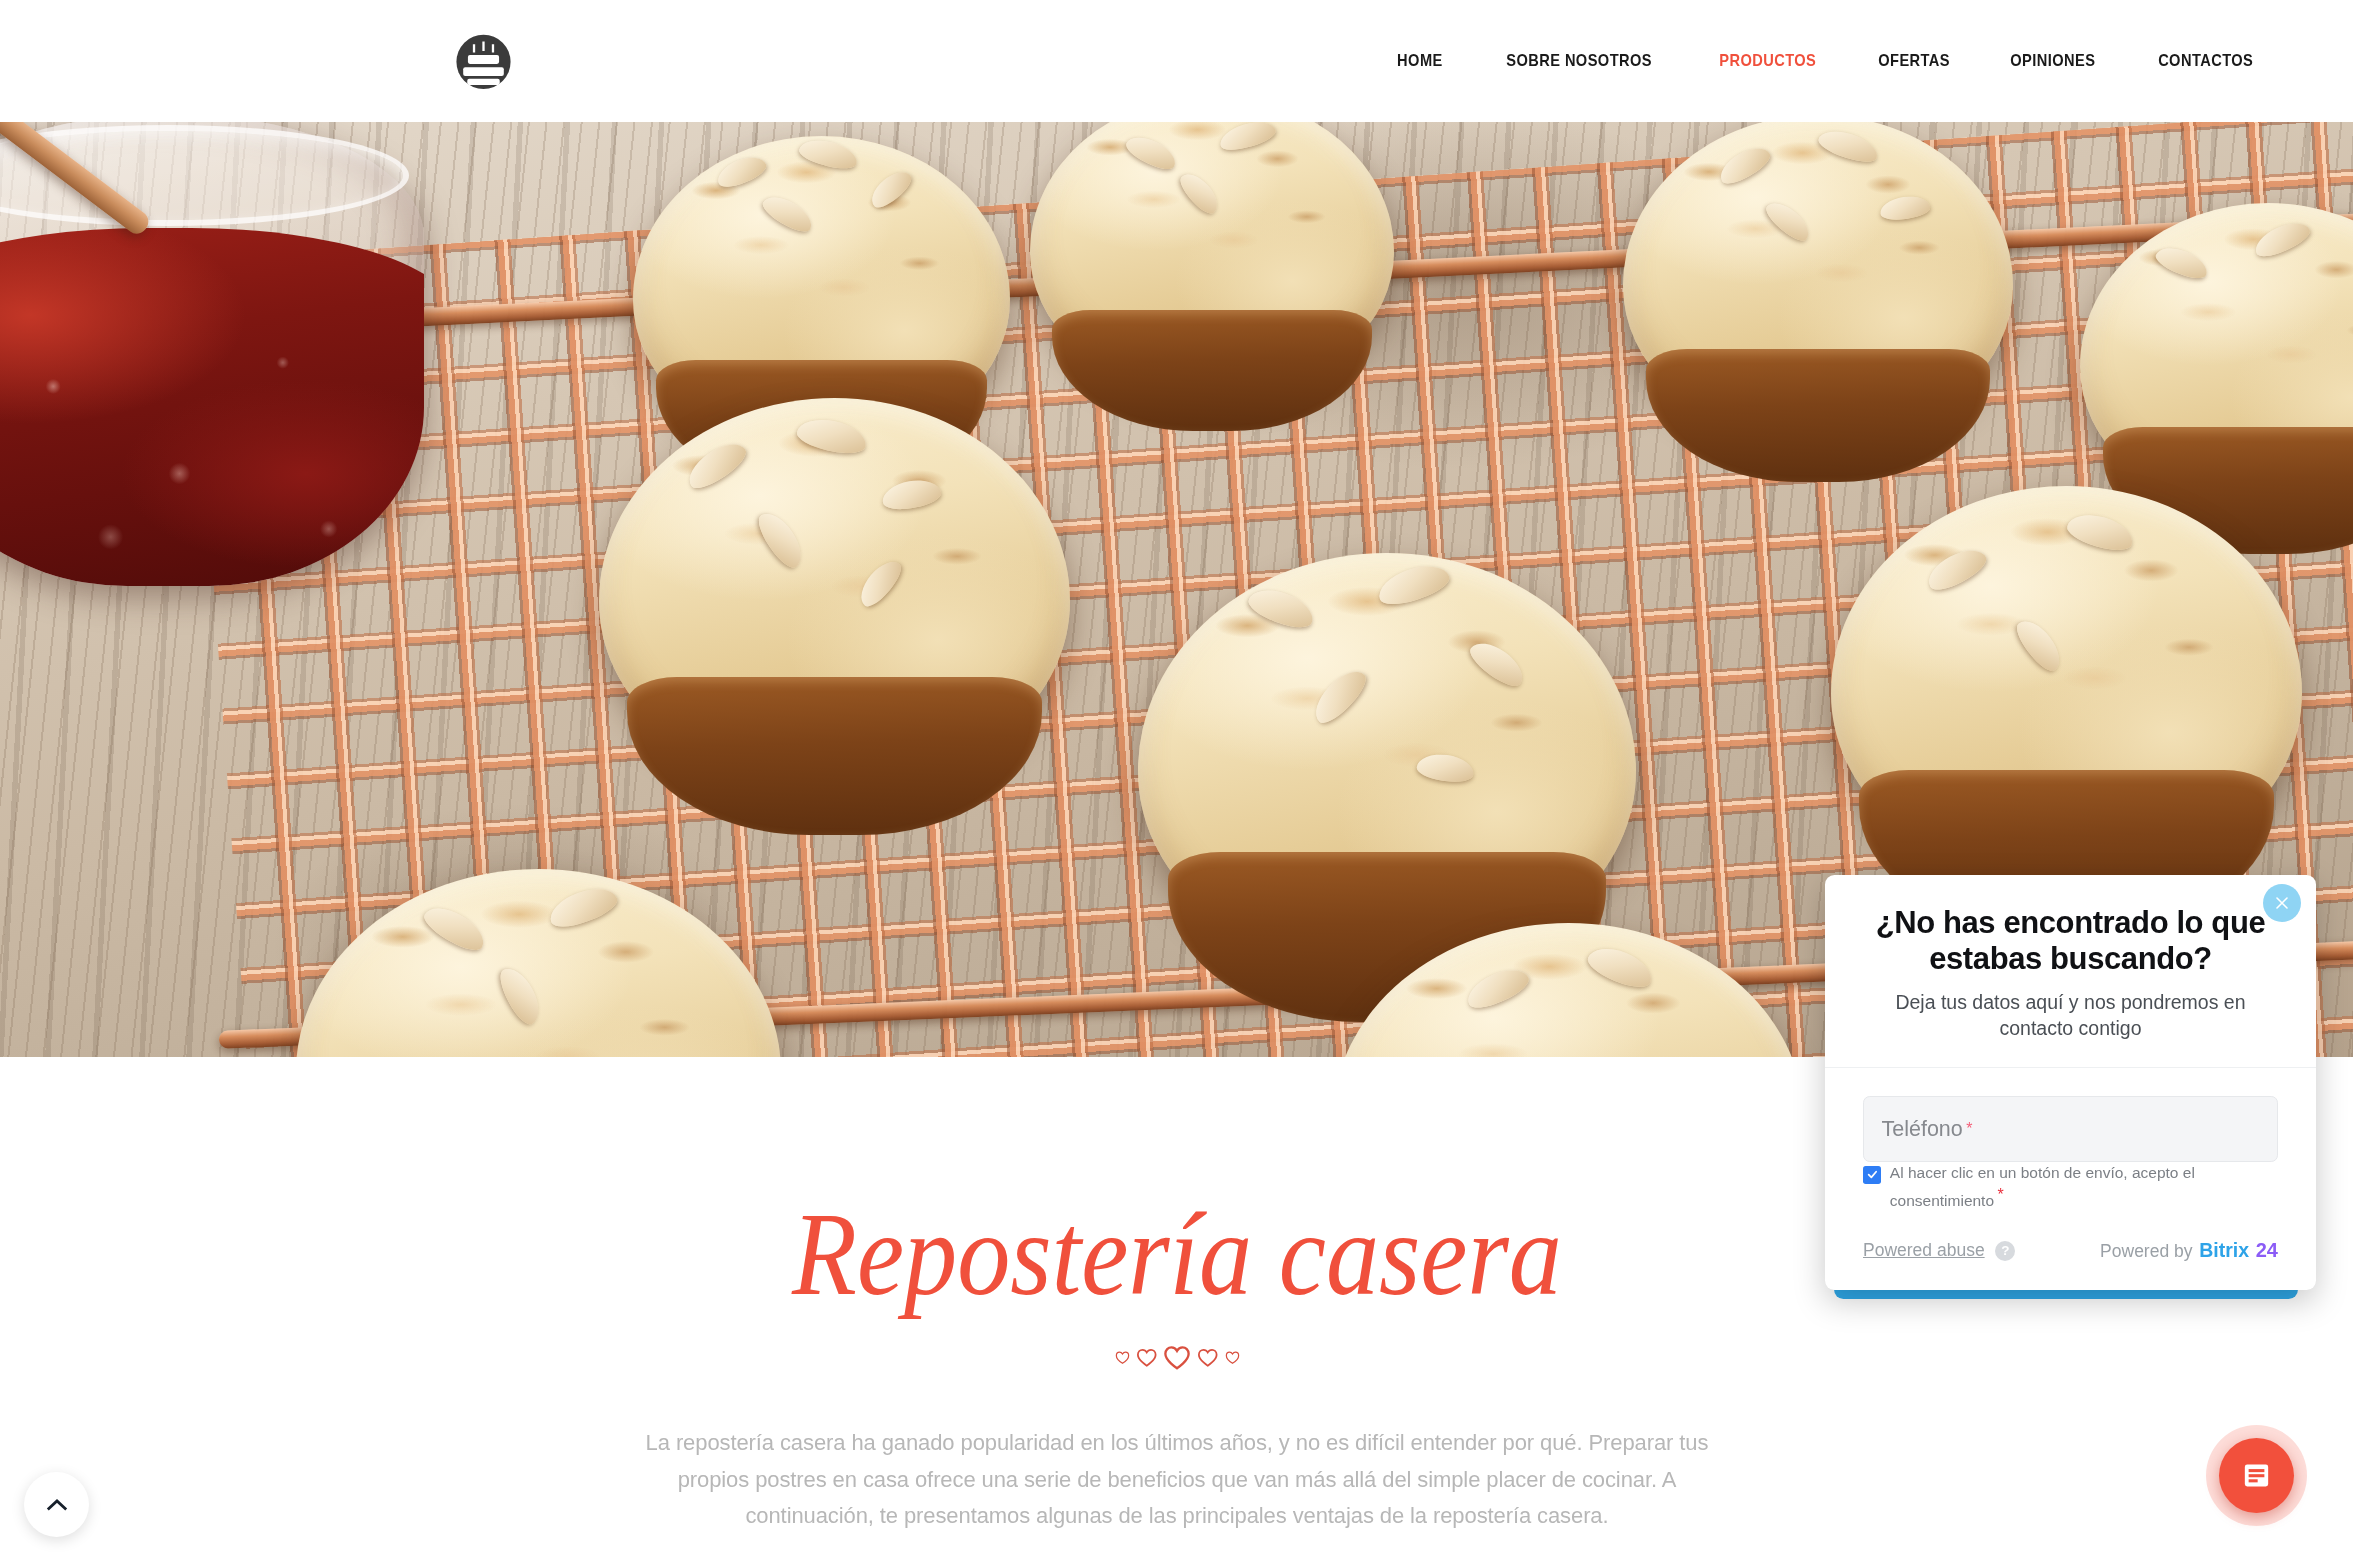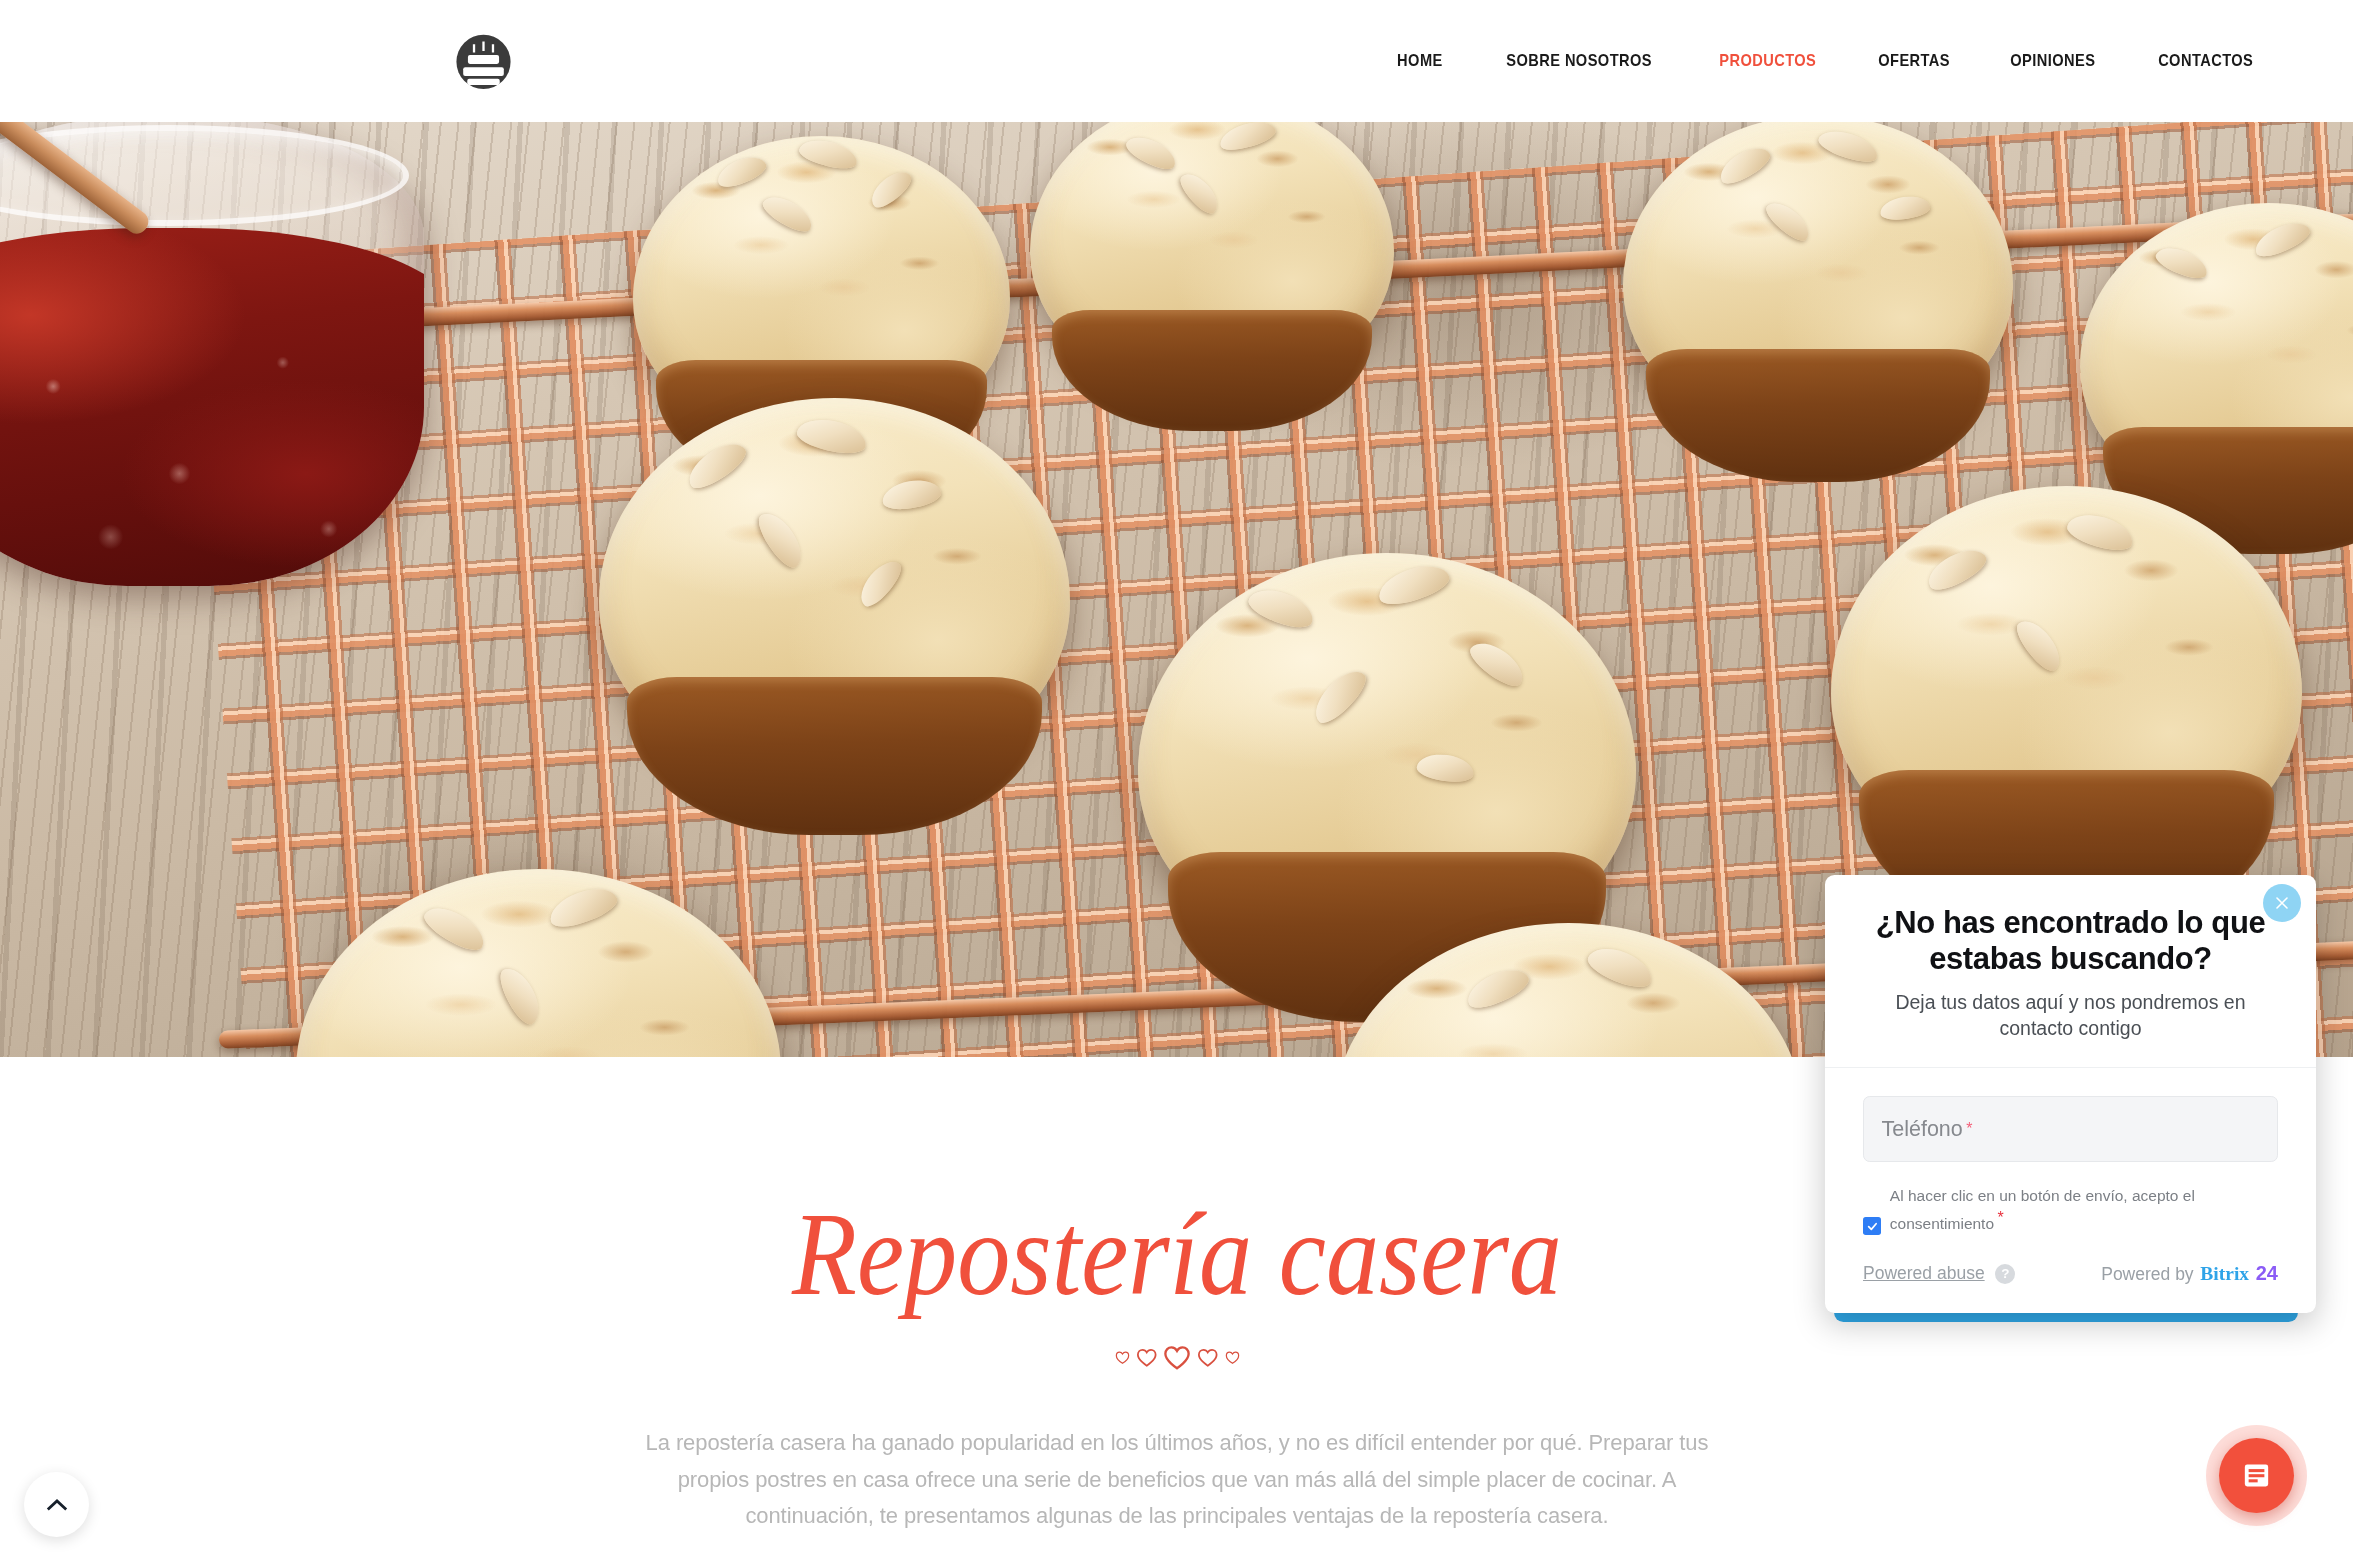--- a/index.html
+++ b/index.html
@@ -400,23 +400,22 @@
   }
   .bx-field-label {
     font-family: "Liberation Sans", sans-serif;
     font-size: 21.5px;
     color: #86898e;
   }
   .bx-req { color: #f4607a; font-size: 16px; margin-left: 3.4px; vertical-align: super; }
   .bx-req-strong { color: #e8303d; font-size: 16px; margin-left: 3.4px; vertical-align: super; }
 
   .bx-consent {
-    margin-top: 23px;
-    display: flex;
-    align-items: flex-end;
+    display: flex;
+    align-items: flex-start;
     gap: 8.8px;
   }
   .bx-checkbox {
     flex: none;
     width: 18px; height: 18px;
     border-radius: 2.7px;
     background: #2e7df5;
     display: flex;
     align-items: center;
     justify-content: center;
@@ -476,21 +475,21 @@
   }
   .bx-powered {
     display: flex;
     align-items: baseline;
     gap: 6.7px;
     font-family: "Liberation Sans", sans-serif;
     font-size: 17.5px;
     color: #9aa0a6;
     cursor: pointer;
   }
-  .bx-brand-1 { color: #2ea3e8; font-weight: 700; font-size: 19.5px; font-family: Liberation Serif, serif; }
+  .bx-brand-1 { color: #2ea3e8; font-weight: 700; font-size: 19.5px; }
   .bx-brand-2 { color: #8b5cf6; font-weight: 700; font-size: 20px; }
 </style>
 </head>
 <body>
 
 <div class="page">
 
   <header class="site-header">
     <div class="logo-wrap">
       <svg width="65" height="65" viewBox="0 0 96 96">

